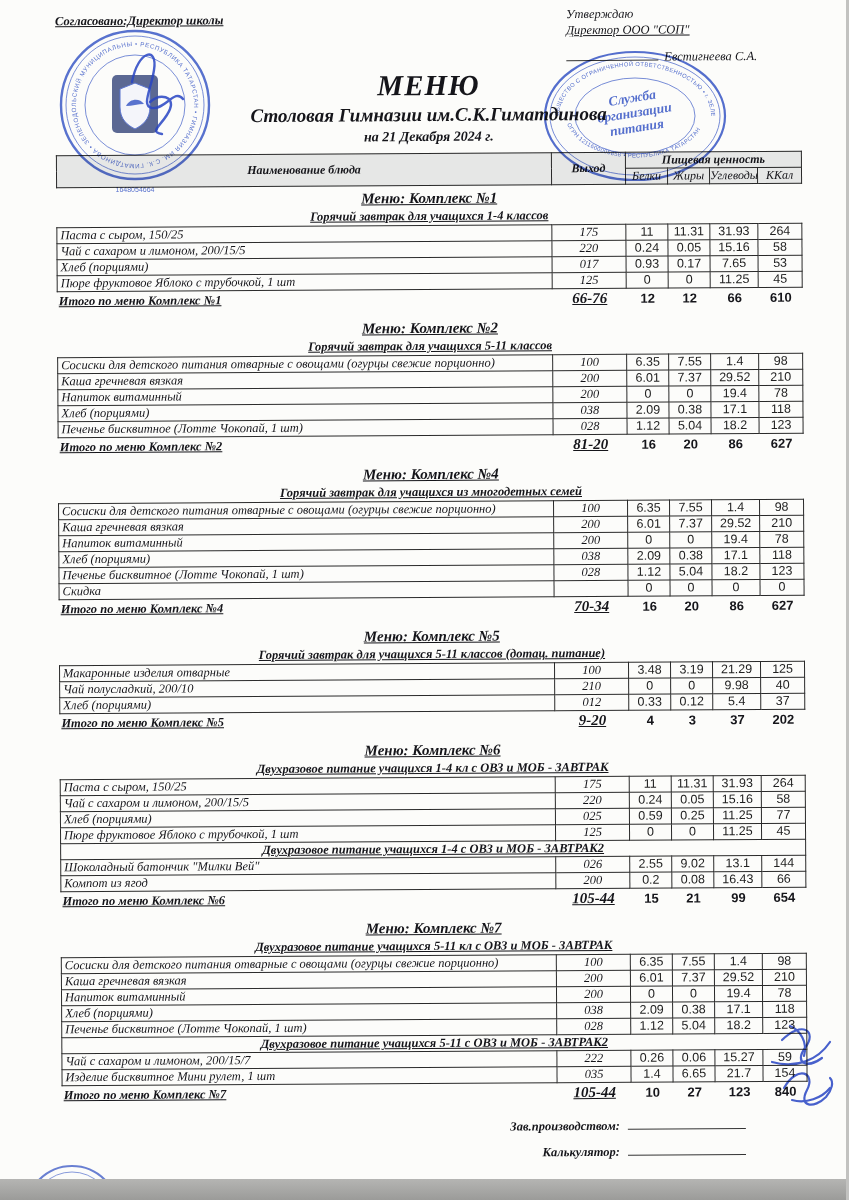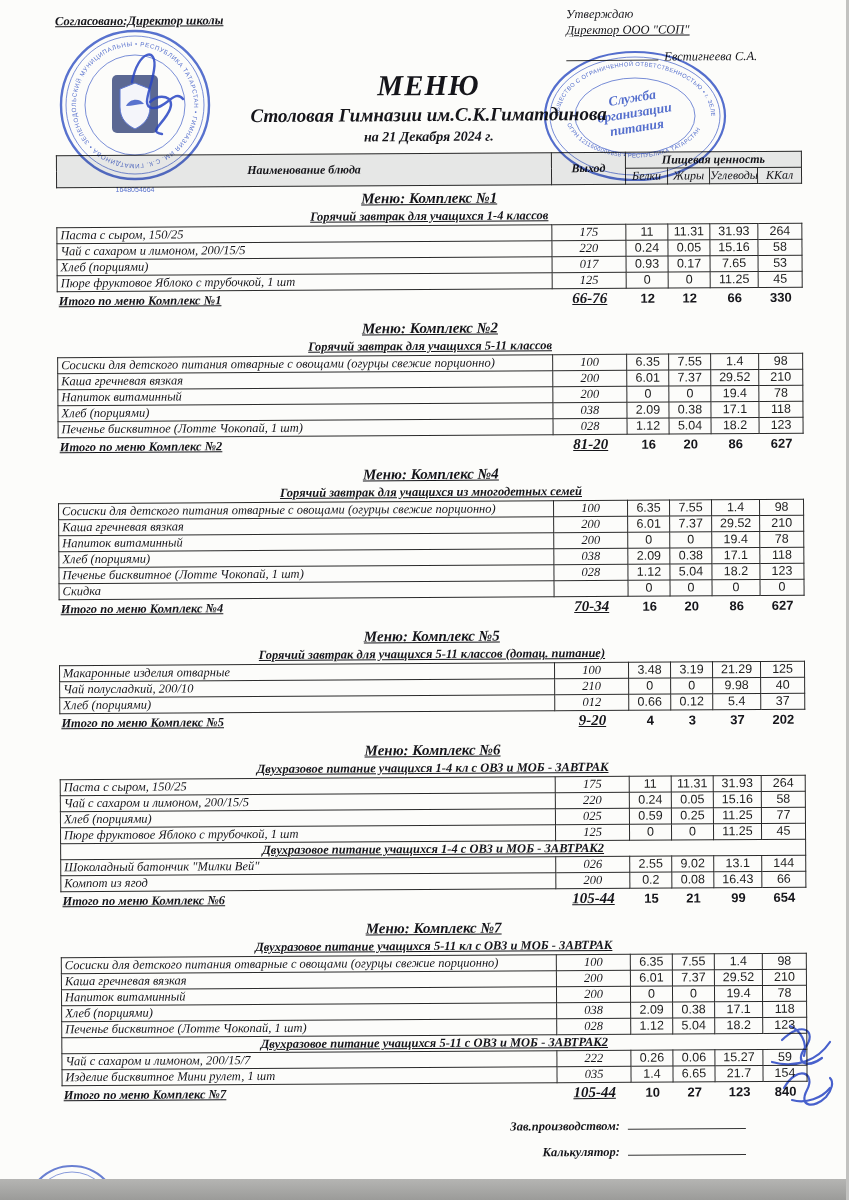--- a/index.html
+++ b/index.html
@@ -132,21 +132,21 @@
                 <td class="c-num">45</td>
               </tr>
             </tbody>
           </table>
           <div class="total-row">
             <div class="t-name">Итого по меню Комплекс №1</div>
             <div class="t-out">66-76</div>
             <div class="t-num">12</div>
             <div class="t-num">12</div>
             <div class="t-num">66</div>
-            <div class="t-num">330</div>
+            <div class="t-num">610</div>
           </div>
         </div>
         <div class="section">
           <div class="sec-title">Меню: Комплекс №2</div>
           <div class="sec-sub">Горячий завтрак для учащихся 5-11 классов</div>
           <table class="items">
             <colgroup>
               <col>
               <col class="col-out">
               <col class="col-b">
@@ -303,21 +303,21 @@
                 <td class="c-name">Чай полусладкий, 200/10</td>
                 <td class="c-out">210</td>
                 <td class="c-num">0</td>
                 <td class="c-num">0</td>
                 <td class="c-num">9.98</td>
                 <td class="c-num">40</td>
               </tr>
               <tr class="item-row">
                 <td class="c-name">Хлеб (порциями)</td>
                 <td class="c-out">012</td>
-                <td class="c-num">0.66</td>
+                <td class="c-num">0.33</td>
                 <td class="c-num">0.12</td>
                 <td class="c-num">5.4</td>
                 <td class="c-num">37</td>
               </tr>
             </tbody>
           </table>
           <div class="total-row">
             <div class="t-name">Итого по меню Комплекс №5</div>
             <div class="t-out">9-20</div>
             <div class="t-num">4</div>

